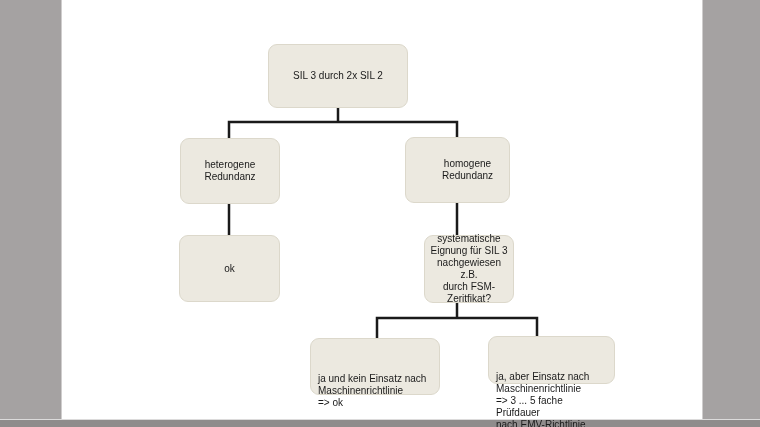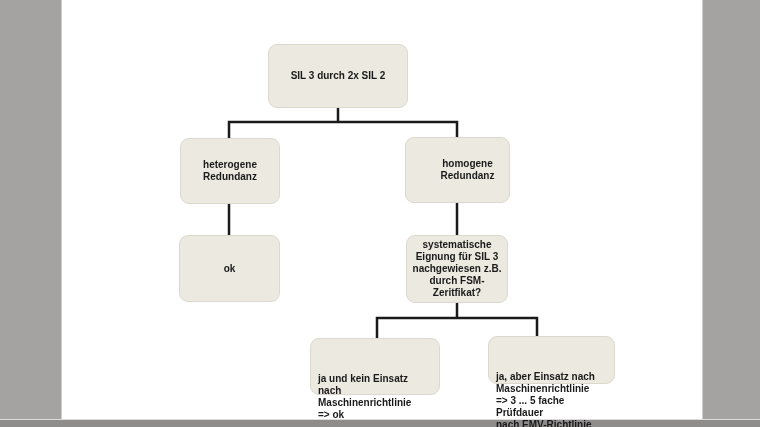--- a/index.html
+++ b/index.html
@@ -33,37 +33,36 @@
   }
   .node {
     position: absolute;
     background: #ece9e0;
     border: 1px solid #dcd8cb;
     border-radius: 9px;
     color: #1a1a1a;
     white-space: pre-line;
     font-size: 10px;
     line-height: 12px;
-    font-weight: bold;
   }
   .node-center {
     display: flex; align-items: center; justify-content: center;
     text-align: center;
     padding: 3px;
   }
   .node-left {
     text-align: left;
     padding: 22px 6px 4px 7px;
   }
   
   .n-root { left: 268px; top: 44px;  width: 140px; height: 64px; }
   .n-het  { left: 180px; top: 138px; width: 100px; height: 66px; text-align: center; }
   .n-hom  { left: 405px; top: 137px; width: 105px; height: 66px; padding-left: 23px; }
   .n-ok   { left: 179px; top: 235px; width: 101px; height: 67px; }
-  .n-sys  { left: 406px; top: 235px; width: 102px; height: 68px; }
+  .n-sys  { left: 424px; top: 235px; width: 90px; height: 68px; }
   .n-bl   { left: 310px; top: 338px; width: 130px; height: 57px; }
   .n-br   { left: 488px; top: 336px; width: 127px; height: 48px; }
 </style>
 </head>
 <body>
 
 <div class="gutter gutter-left"></div>
 <div class="slide"></div>
 <div class="gutter gutter-right"></div>
 <div class="bottom-bar"></div>

